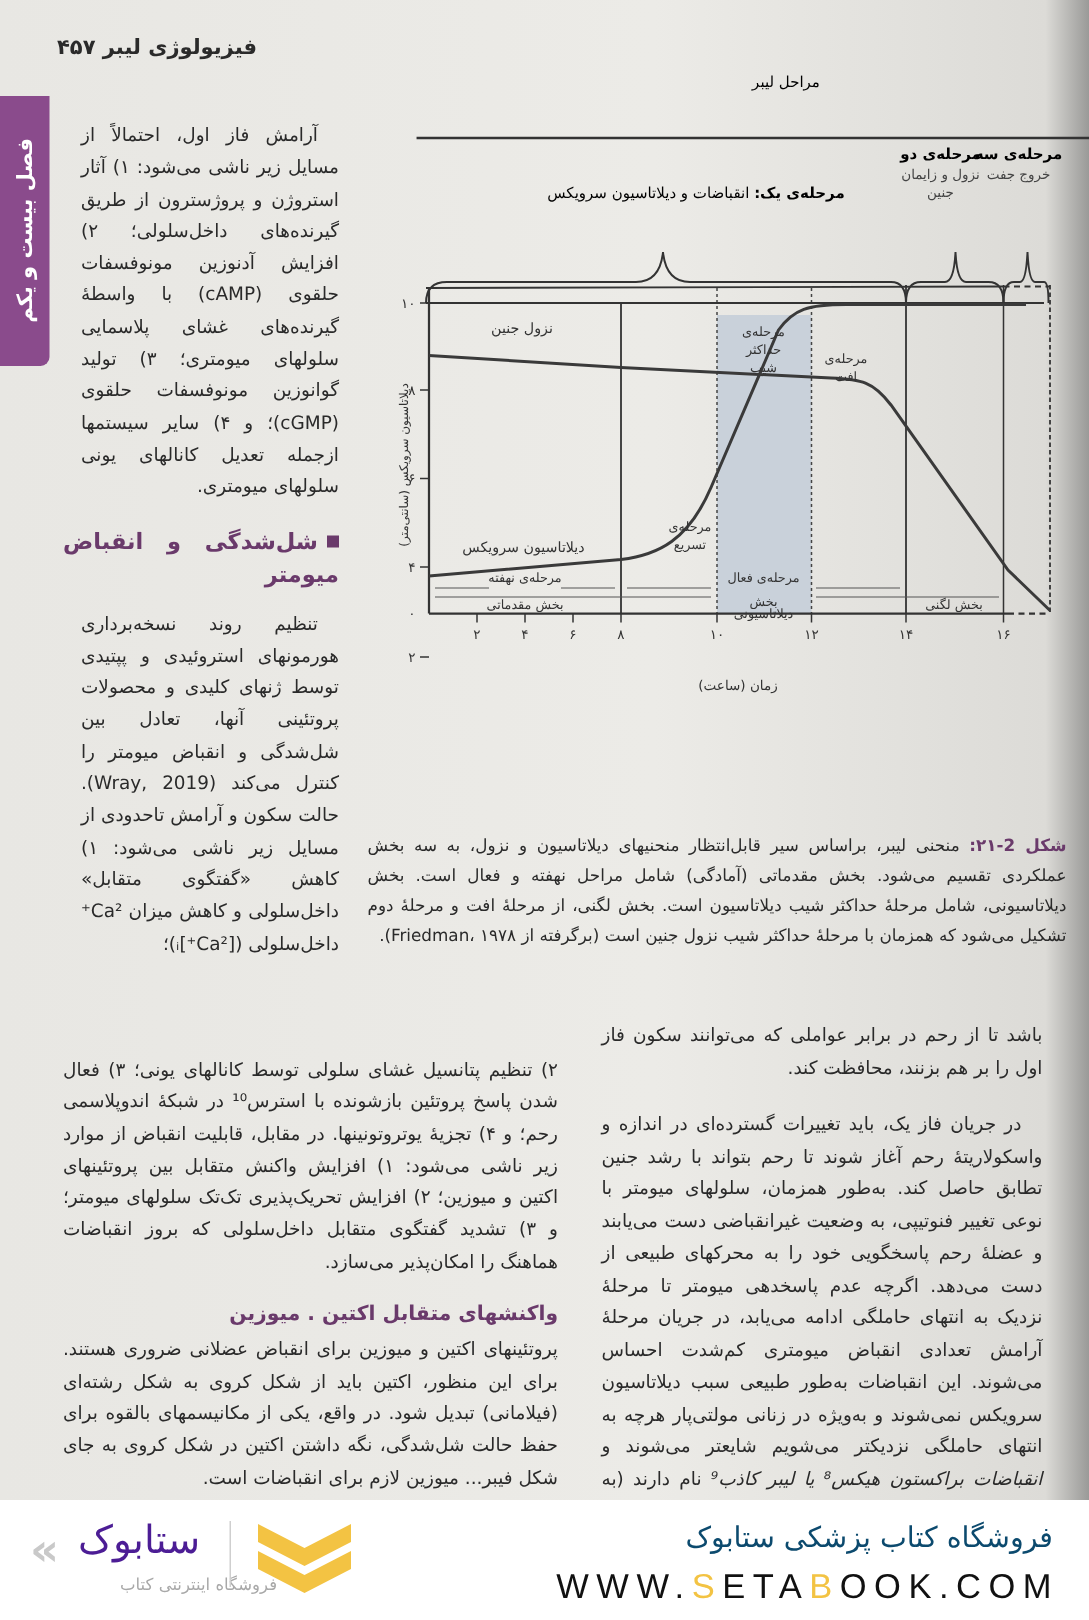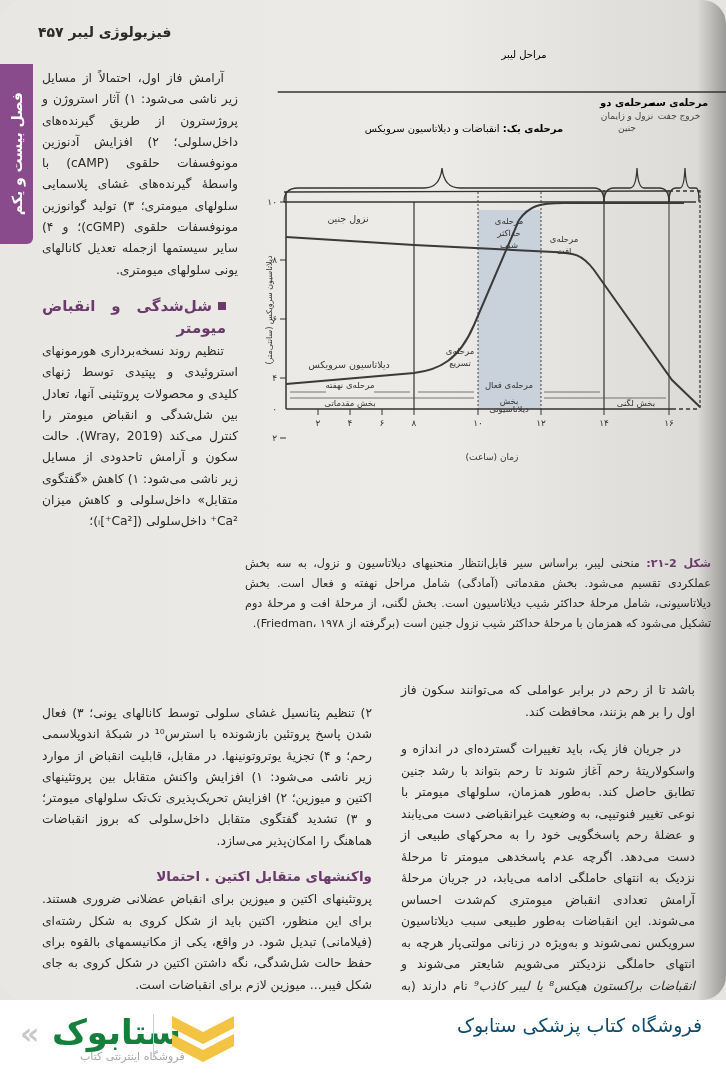--- a/index.html
+++ b/index.html
@@ -7,40 +7,39 @@
     width:726px; height:1080px; overflow:hidden;
     background:#e6e5e1;
     font-family:"DejaVu Sans", sans-serif;
     color:#2a2a2a;
     position:relative;
   }
   .page {
     position:absolute; left:0; top:0; width:726px; height:1000px;
     background:linear-gradient(90deg,#e8e7e3 0%,#ecebe7 60%,#dcdbd7 96%,#9a9a98 100%);
     overflow:hidden;
-    border-radius:24px;
   }
   .rtl { direction:rtl; text-align:justify; }
   .running-head {
     position:absolute; left:38px; top:24px; font-size:14px; font-weight:bold; color:#2a2a2a; direction:rtl;
   }
   .chapter-tab {
     position:absolute; left:0; top:64px; width:33px; height:180px;
     background:#8a4b8c; border-radius:0 0 6px 0;
     display:flex; align-items:center; justify-content:center;
   }
   .chapter-tab span {
     writing-mode:vertical-rl; transform:rotate(180deg);
     color:#fff; font-size:14px; font-weight:bold; white-space:nowrap; direction:rtl;
   }
   .col-left {
     position:absolute; left:42px; top:68px; width:196px;
     font-size:12.3px; line-height:21.3px;
   }
-  .col-left p { margin:0; }
+  .col-left p { margin:12px; }
   .section-head {
     color:#6a3a6b; font-weight:bold; font-size:15px; line-height:22px; margin:14px 12px 2px 0;
   }
   .section-head .sq { display:inline-block; width:8px; height:8px; background:#6a3a6b; margin-left:6px; vertical-align:middle; }
   .indent { text-indent:14px; }
   .col-wide {
     position:absolute; left:42px; top:703px; width:330px;
     font-size:12.3px; line-height:21.3px;
   }
   .col-wide p { margin:0; }
@@ -64,21 +63,21 @@
     position:absolute; right:24px; top:14px; font-size:19px; color:#0c4a6e; direction:rtl;
   }
   .footer .url {
     position:absolute; right:20px; top:44px; font-size:23px; letter-spacing:5px; color:#111;
     font-family:"Liberation Sans", sans-serif;
   }
   .footer .url .y { color:#f3c343; }
   .logo-brand {
     position:absolute; left:20px; top:10px; width:210px; height:62px;
   }
-  .logo-brand .word { position:absolute; left:32px; top:2px; font-size:34px; font-weight:bold; color:#15803d; letter-spacing:1px; }
+  .logo-brand .word { position:absolute; left:32px; top:2px; font-size:26px; font-weight:normal; color:#4c1d95; letter-spacing:1px; }
   .logo-brand .tag { position:absolute; left:16px; top:40px; font-size:11px; color:#a8a8a8; direction:rtl;margin-left:44px; }
   .logo-sep { position:absolute; left:153px; top:14px; width:1px; height:44px; background:#cfcfcf; }
 </style>
 </head>
 <body>
 
 <div class="page">
 
   <div class="running-head">
     <span>فیزیولوژی لیبر</span>
@@ -197,21 +196,21 @@
       </g>
     </svg>
   </div>
 
   <div class="caption rtl">
     <b>شکل 2-۲۱:</b><span> منحنی لیبر، براساس سیر قابل‌انتظار منحنیهای دیلاتاسیون و نزول، به سه بخش عملکردی تقسیم می‌شود. بخش مقدماتی (آمادگی) شامل مراحل نهفته و فعال است. بخش دیلاتاسیونی، شامل مرحلهٔ حداکثر شیب دیلاتاسیون است. بخش لگنی، از مرحلهٔ افت و مرحلهٔ دوم تشکیل می‌شود که همزمان با مرحلهٔ حداکثر شیب نزول جنین است (برگرفته از Friedman، ۱۹۷۸).</span>
   </div>
 
   <div class="col-wide rtl">
     <p>۲) تنظیم پتانسیل غشای سلولی توسط کانالهای یونی؛ ۳) فعال شدن پاسخ پروتئین بازشونده با استرس¹⁰ در شبکهٔ اندوپلاسمی رحم؛ و ۴) تجزیهٔ یوتروتونینها. در مقابل، قابلیت انقباض از موارد زیر ناشی می‌شود: ۱) افزایش واکنش متقابل بین پروتئینهای اکتین و میوزین؛ ۲) افزایش تحریک‌پذیری تک‌تک سلولهای میومتر؛ و ۳) تشدید گفتگوی متقابل داخل‌سلولی که بروز انقباضات هماهنگ را امکان‌پذیر می‌سازد.</p>
-    <div class="sub-head">واکنشهای متقابل اکتین . احتمالا</div>
+    <div class="sub-head">واکنشهای متقابل اکتین . میوزین</div>
     <p>پروتئینهای اکتین و میوزین برای انقباض عضلانی ضروری هستند. برای این منظور، اکتین باید از شکل کروی به شکل رشته‌ای (فیلامانی) تبدیل شود. در واقع، یکی از مکانیسمهای بالقوه برای حفظ حالت شل‌شدگی، نگه داشتن اکتین در شکل کروی به جای شکل فیبر... میوزین لازم برای انقباضات است.</p>
   </div>
 
   <div class="col-right rtl">
     <p>باشد تا از رحم در برابر عواملی که می‌توانند سکون فاز اول را بر هم بزنند، محافظت کند.</p>
     <p class="indent"><span>در جریان فاز یک، باید تغییرات گسترده‌ای در اندازه و واسکولاریتهٔ رحم آغاز شوند تا رحم بتواند با رشد جنین تطابق حاصل کند. به‌طور همزمان، سلولهای میومتر با نوعی تغییر فنوتیپی، به وضعیت غیرانقباضی دست می‌یابند و عضلهٔ رحم پاسخگویی خود را به محرکهای طبیعی از دست می‌دهد. اگرچه عدم پاسخدهی میومتر تا مرحلهٔ نزدیک به انتهای حاملگی ادامه می‌یابد، در جریان مرحلهٔ آرامش تعدادی انقباض میومتری کم‌شدت احساس می‌شوند. این انقباضات به‌طور طبیعی سبب دیلاتاسیون سرویکس نمی‌شوند و به‌ویژه در زنانی مولتی‌پار هرچه به انتهای حاملگی نزدیکتر می‌شویم شایعتر می‌شوند و</span> <i>انقباضات براکستون هیکس⁸ یا لیبر کاذب⁹</i><span> نام دارند (به فصل ۴</span></p>
   </div>
 </div>
 
 <div class="footer">
@@ -219,13 +218,14 @@
     <span style="position:absolute;left:0;top:6px;font-size:30px;color:#c9c9c9;font-weight:bold;">«</span>
     <span class="word">ستابوک</span>
     <span class="tag">فروشگاه اینترنتی کتاب</span>
   </div>
   <div class="logo-sep"></div>
   <svg style="position:absolute;left:170px;top:14px;" width="66" height="50" viewBox="0 0 66 50">
     <path d="M2,2 L33,18 L64,2 L64,14 L33,30 L2,14 Z" fill="#f3c343"></path>
     <path d="M2,20 L33,36 L64,20 L64,32 L33,48 L2,32 Z" fill="#f3c343"></path>
   </svg>
   <div class="store-name">فروشگاه کتاب پزشکی ستابوک</div>
+  <div class="url"><span>WWW.</span><span class="y">S</span><span>ETA</span><span class="y">B</span><span>OOK.COM</span></div>
 </div>
 
 </body></html>

